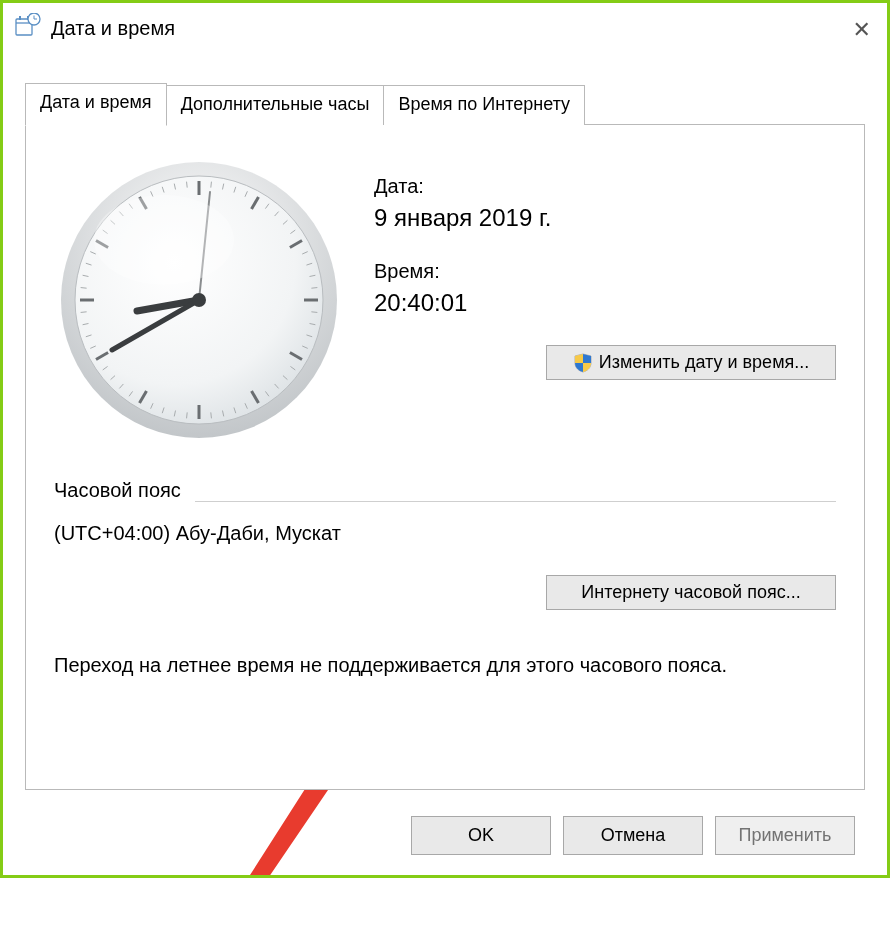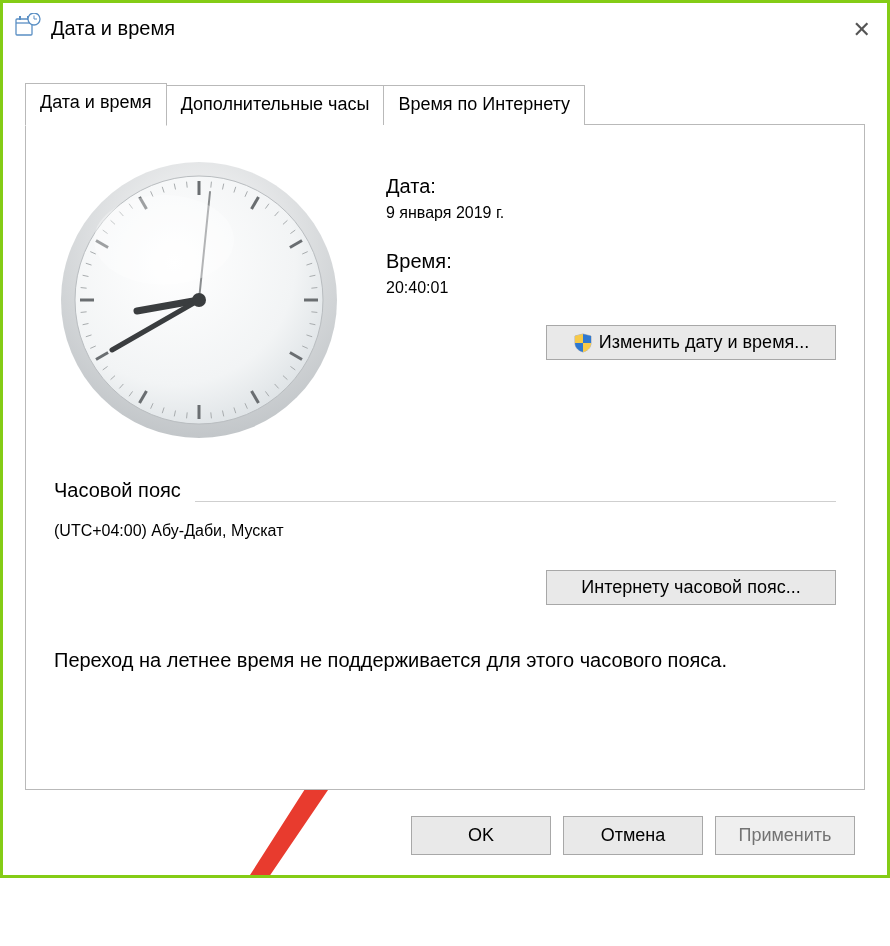--- a/index.html
+++ b/index.html
@@ -6,33 +6,33 @@
   .window{width:890px;height:878px;border:3px solid #84cc16;box-sizing:border-box;position:relative;background:#fff;overflow:hidden}
   .titlebar{height:50px;display:flex;align-items:center;padding:0 12px;position:relative}
   .titlebar .title{margin-left:10px;font-size:20px}
   .titlebar .close{position:absolute;right:16px;top:14px;font-size:22px;color:#555;font-family:Arial,sans-serif;font-weight:300}
   .tabs-wrap{position:absolute;left:22px;top:80px;right:22px;bottom:85px;box-sizing:border-box}
   .tab-strip{display:flex;align-items:flex-end;height:42px;position:relative;z-index:2}
   .tab{border:1px solid #b9b9b9;border-bottom:none;background:#fff;padding:8px 14px 10px;font-size:18px;margin-right:-1px;color:#000;position:relative}
   .tab.active{background:#fff;border-bottom:1px solid #fff;z-index:3;padding-bottom:12px;margin-bottom:-1px}
   .tab.inactive{background:#fff}
   .tab-body{border:1px solid #b9b9b9;background:#fff;position:absolute;left:0;right:0;top:41px;bottom:0;z-index:1;padding:30px 28px}
-  .row-top{display:flex;gap:42px}
+  .row-top{display:flex;gap:30px}
   .clock-wrap{width:290px;height:290px;position:relative}
   .info{flex:1;padding-top:20px}
   .lbl{font-size:20px;margin-bottom:6px}
-  .val{font-size:16px;margin-bottom:28px}
+  .val{font-size:24px;margin-bottom:28px}
   .btn{display:inline-flex;align-items:center;justify-content:center;border:1px solid #a8a8a8;background:#e9e9e9;font-size:18px;padding:6px 20px;min-width:120px;box-sizing:border-box;cursor:default}
   .btn.wide{min-width:290px}
   .btn.disabled{color:#737373;background:#efefef}
   .btn-row-right{text-align:right;margin-top:2px}
   .section-header{display:flex;align-items:flex-end;margin-top:34px;margin-bottom:20px}
   .section-header .stxt{font-size:20px;white-space:nowrap;margin-right:14px}
   .section-header .line{flex:1;height:1px;background:#cfcfcf}
-  .tzval{font-size:16px;margin-bottom:30px}
+  .tzval{font-size:20px;margin-bottom:30px}
   .dst{font-size:20px;margin-top:44px}
   .bottom-bar{position:absolute;right:32px;bottom:20px;display:flex;gap:12px}
   .bottom-bar .btn{min-width:140px;padding:8px 10px}
   
   .shield{width:20px;height:20px;margin-right:6px;display:inline-block;position:relative}
   
   .arrow{position:absolute;pointer-events:none}
 </style>
 </head>
 <body>

